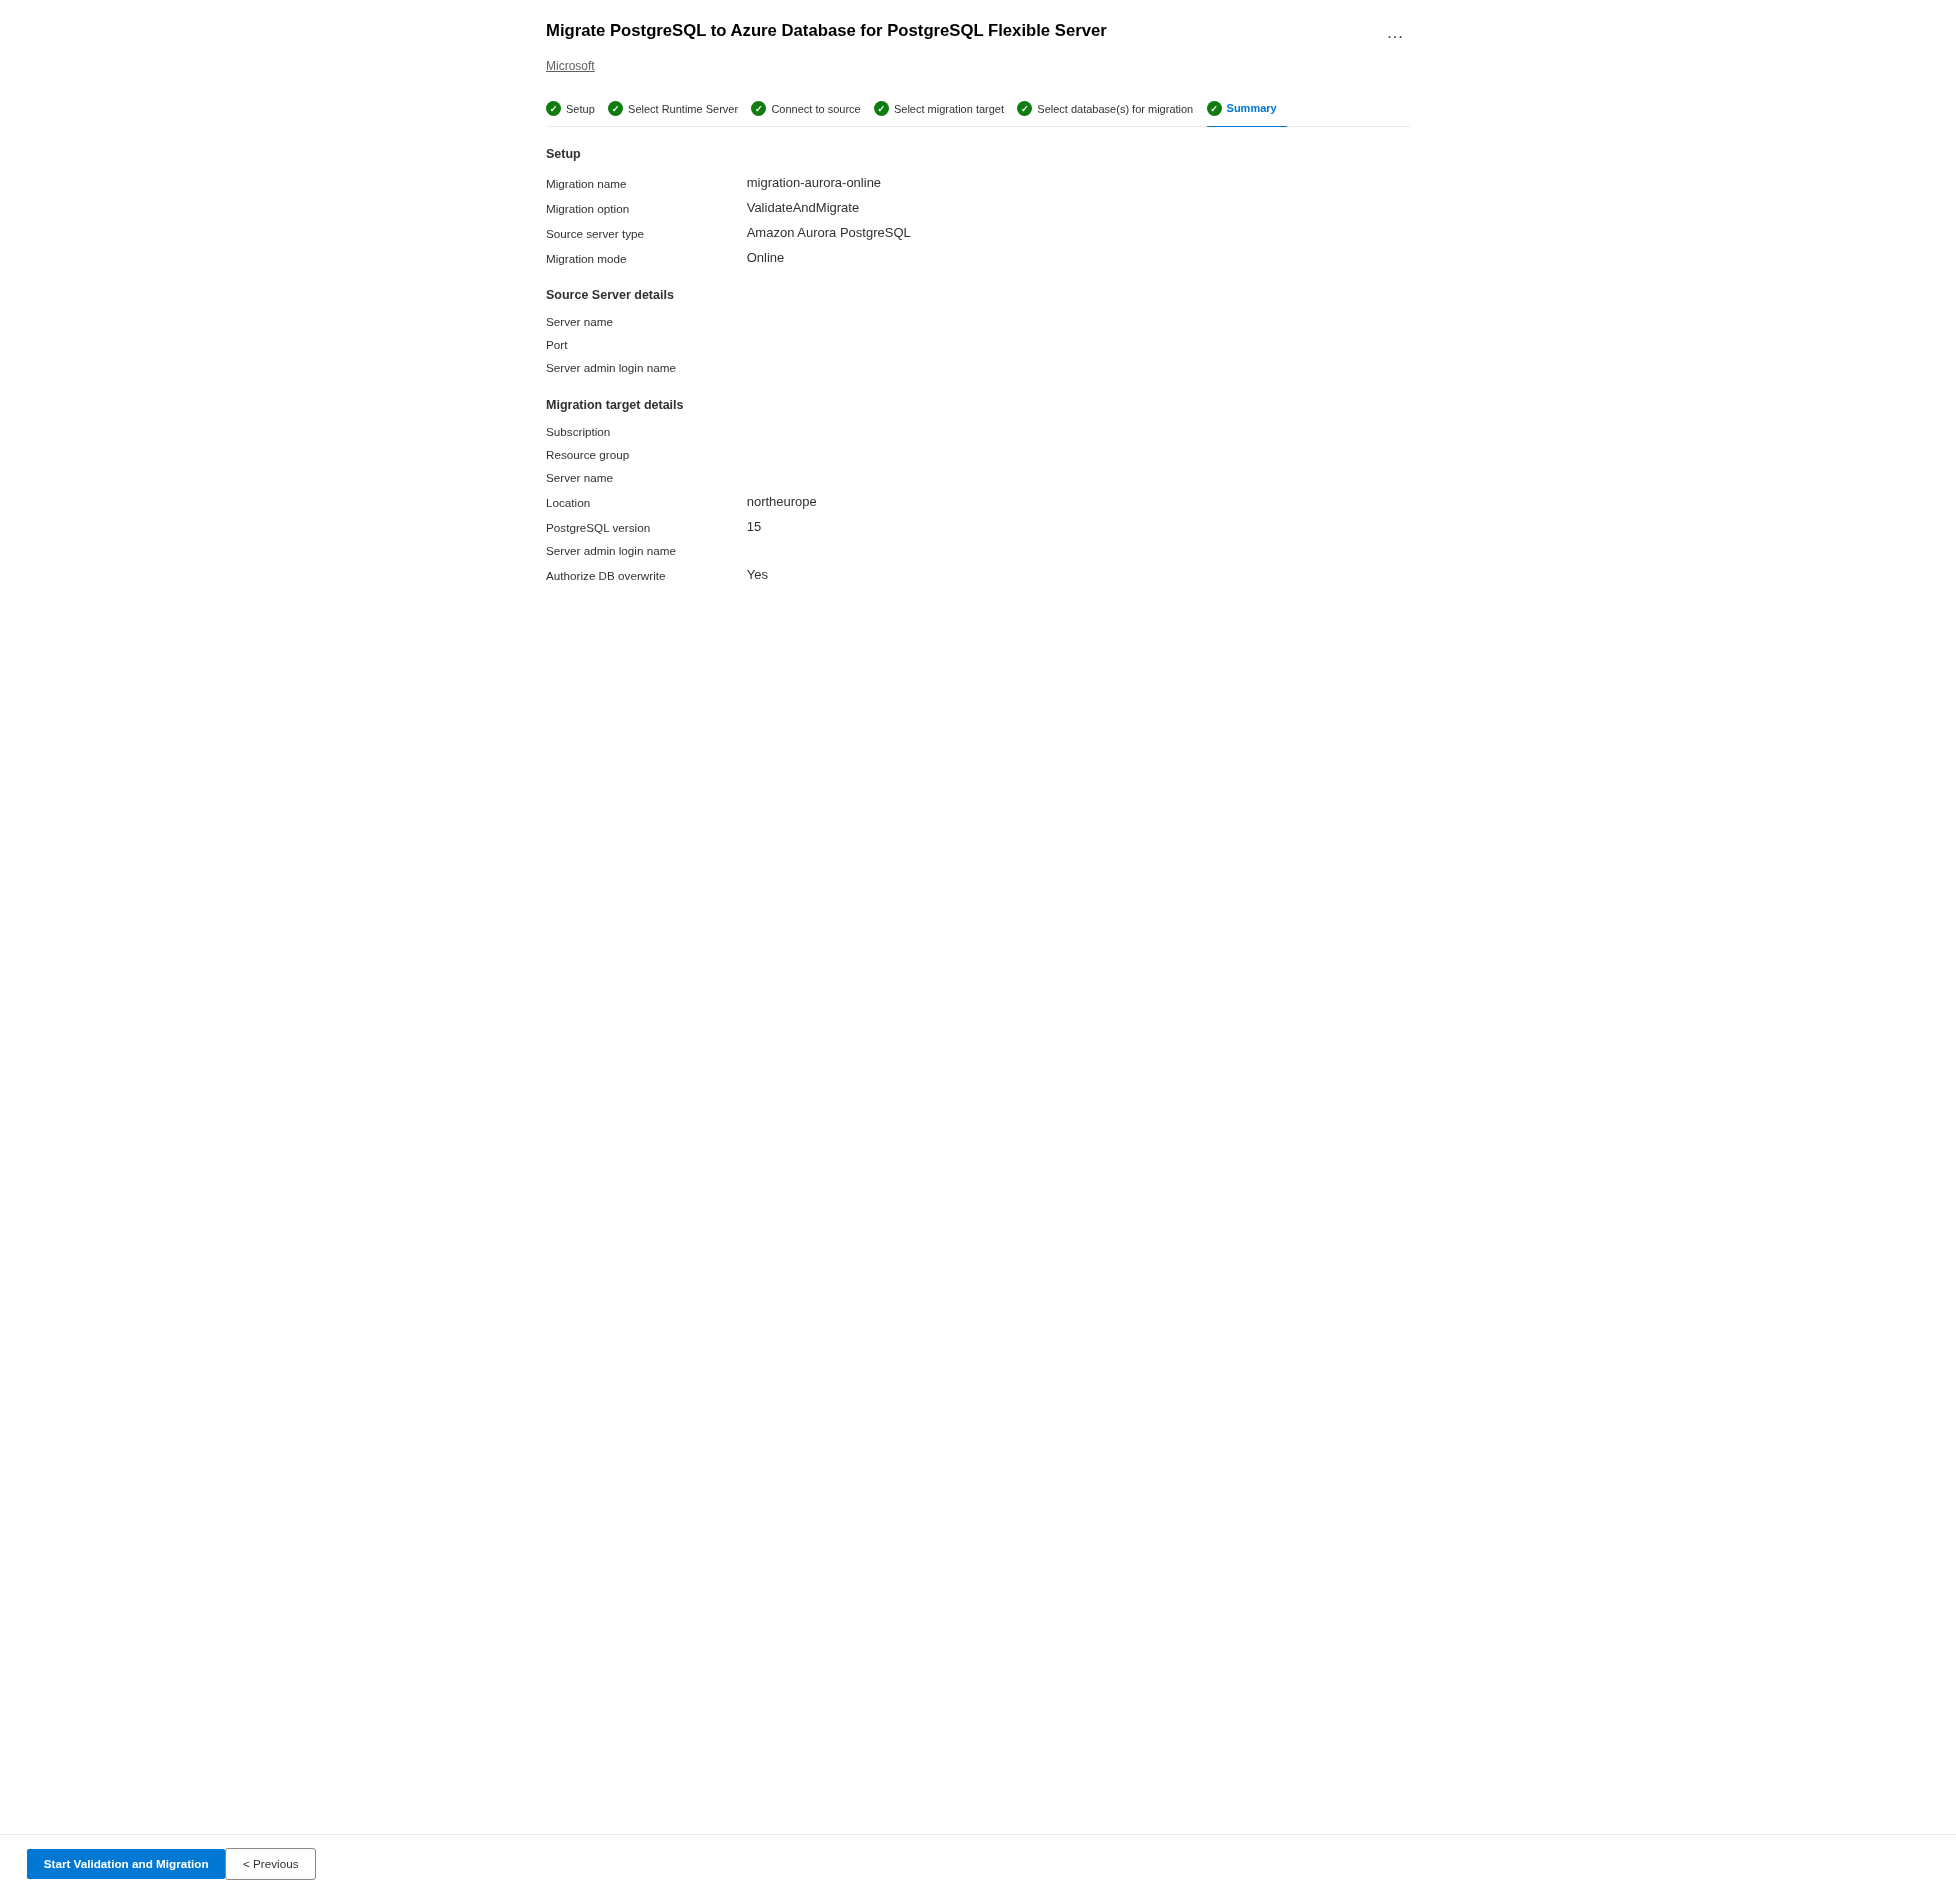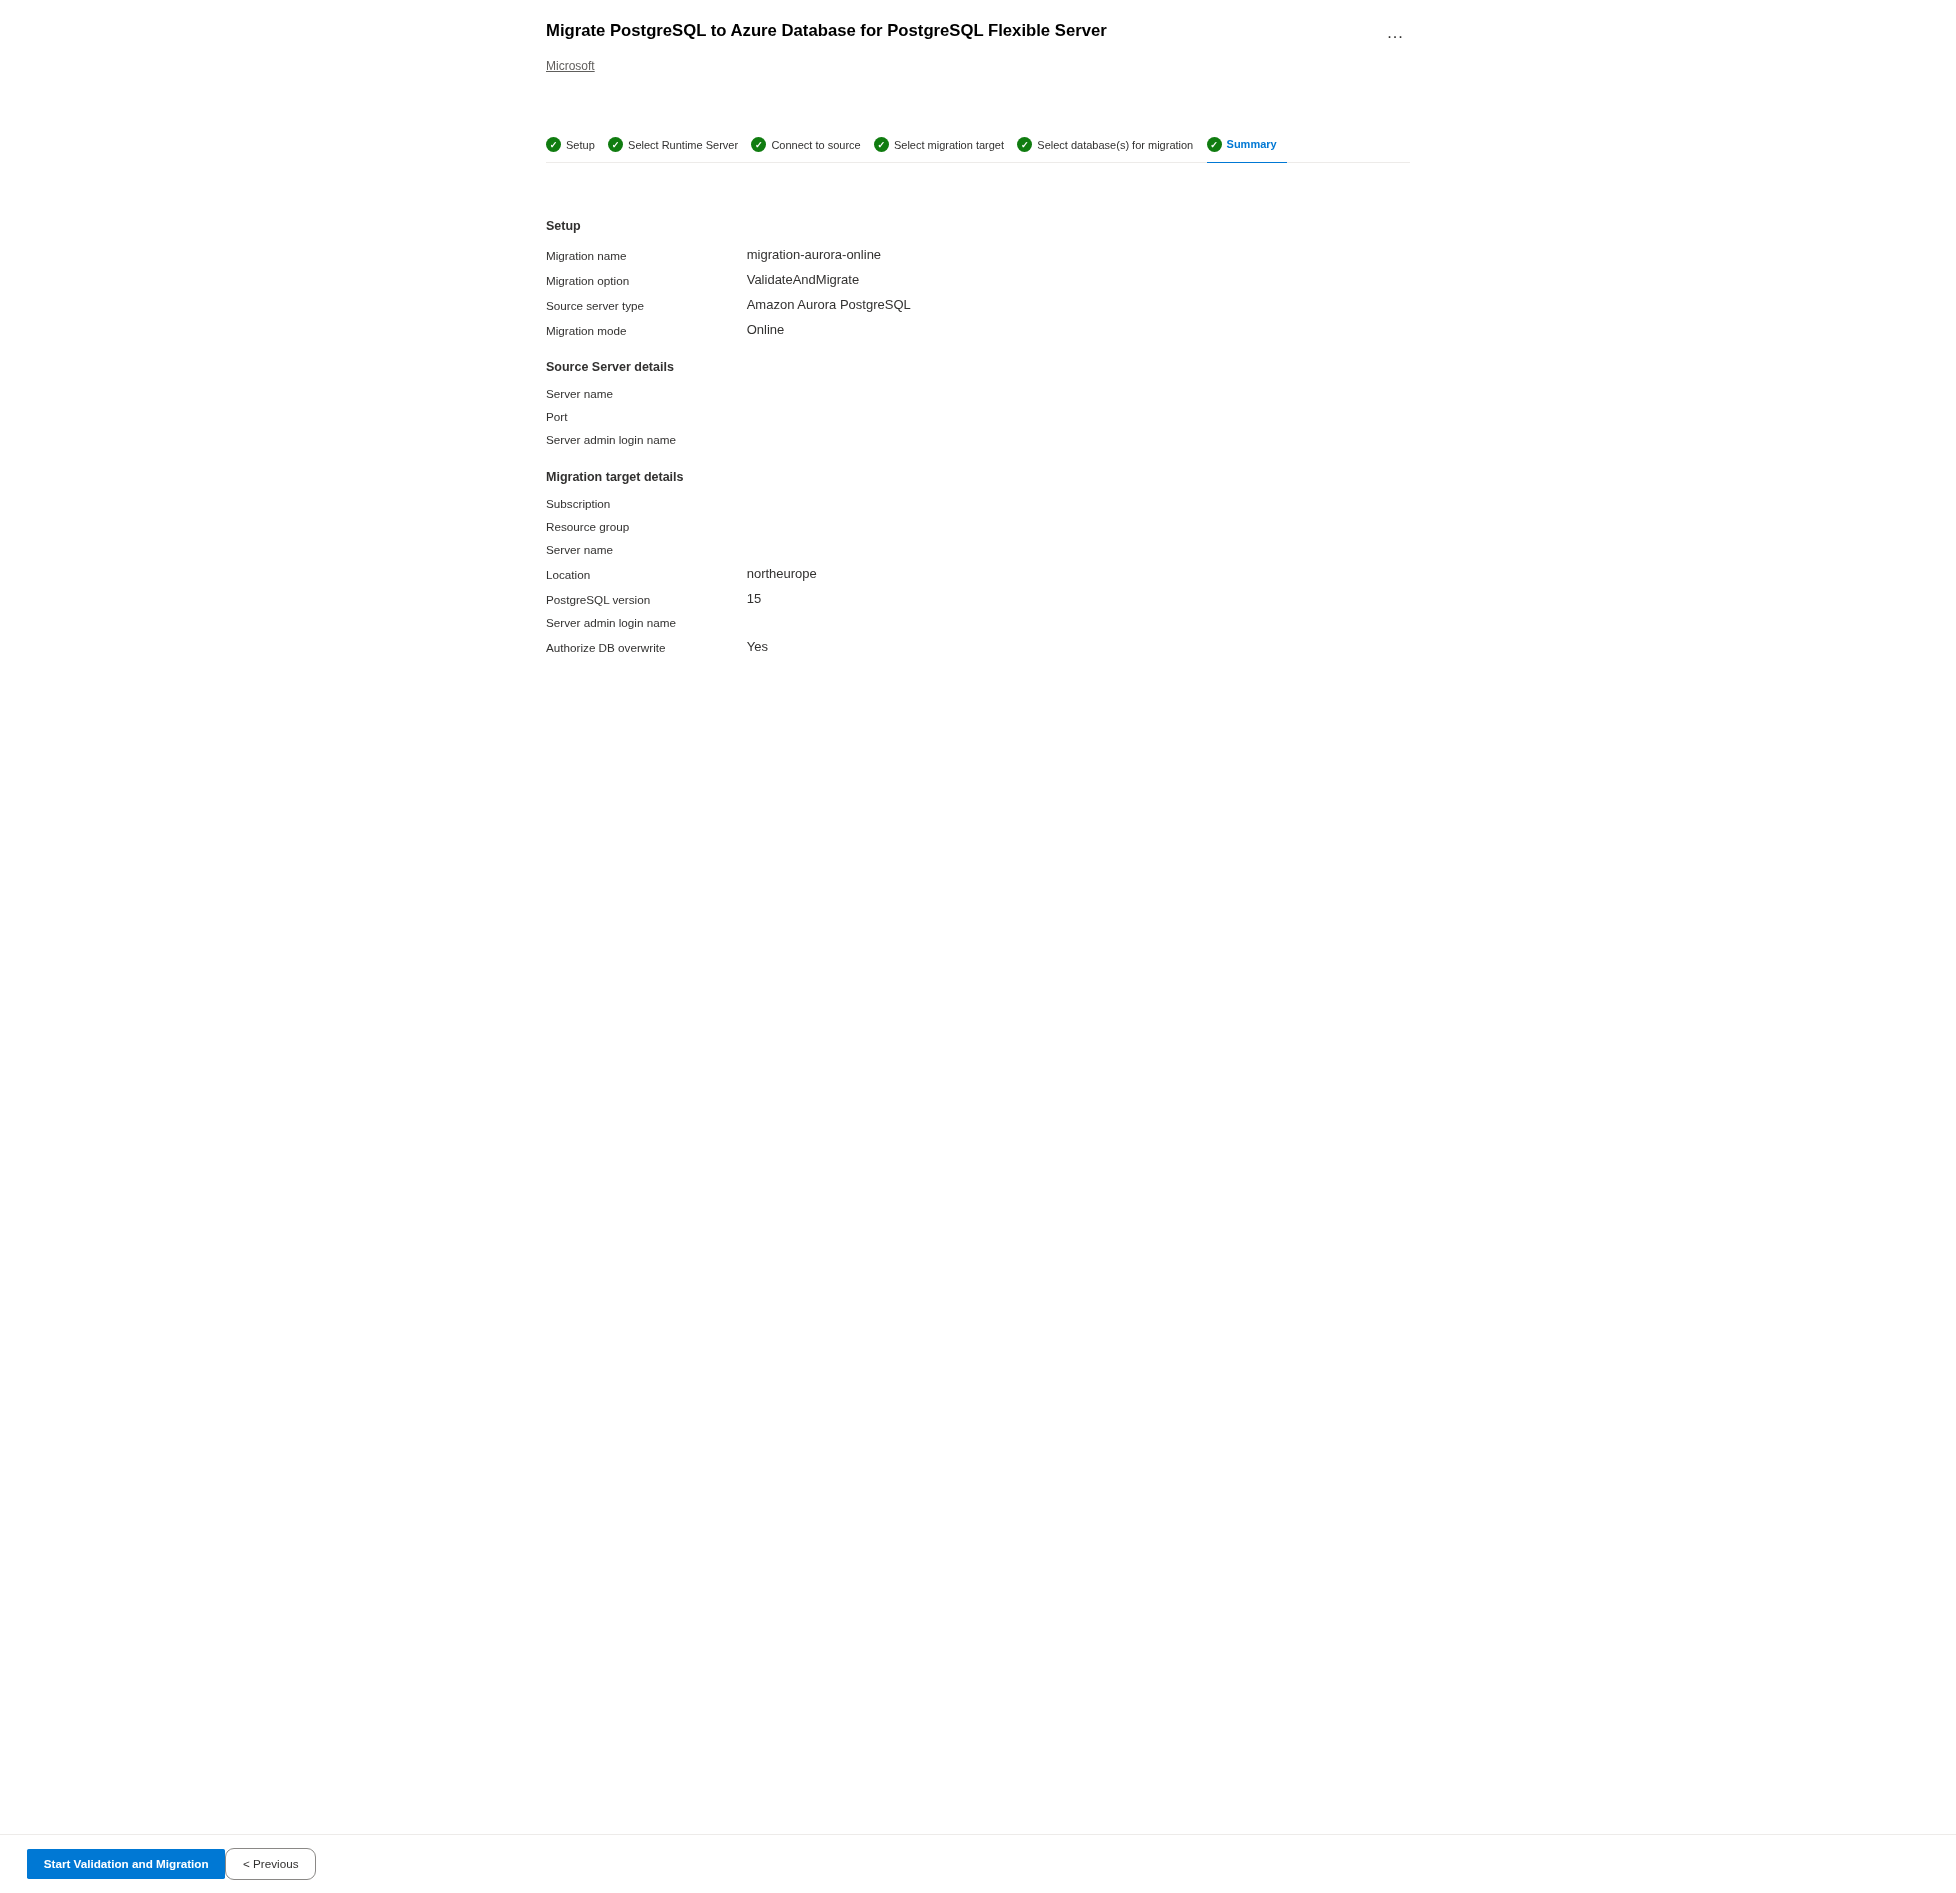--- a/index.html
+++ b/index.html
@@ -14,21 +14,20 @@
       background: #ffffff;
       min-height: 100vh;
     }
     .page-container {
       max-width: 918px;
       margin: 0 auto;
       padding: 20px 27px 0 27px;
       min-height: 100vh;
       display: flex;
       flex-direction: column;
-      gap: 36px;
     }
     .page-header {
       display: flex;
       align-items: flex-start;
       justify-content: space-between;
       margin-bottom: 3.3px;
     }
     .page-title {
       font-size: 16.7px;
       font-weight: 600;
@@ -145,21 +144,21 @@
       cursor: pointer;
       border-radius: 1.7px;
     }
     .btn-secondary {
       background: #ffffff;
       color: #323130;
       border: 0.8px solid #8a8886;
       padding: 8.3px 16.7px;
       font-size: 11.7px;
       cursor: pointer;
-      border-radius: 9px;
+      border-radius: 3px;
     }
   </style>
 </head>
 <body>
 
 <div class="page-container">
   <div class="page-header">
     <div>
       <div class="page-title">Migrate PostgreSQL to Azure Database for PostgreSQL Flexible Server</div>
       <div class="page-subtitle">Microsoft</div>

